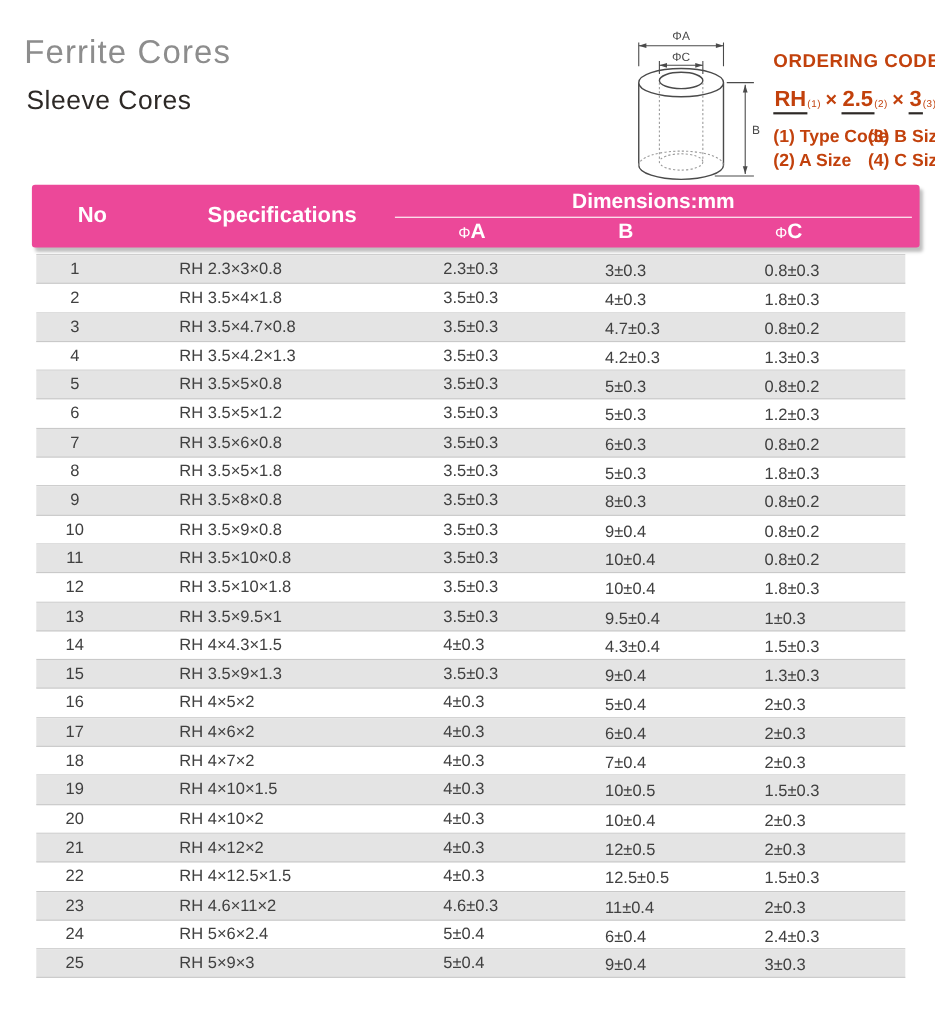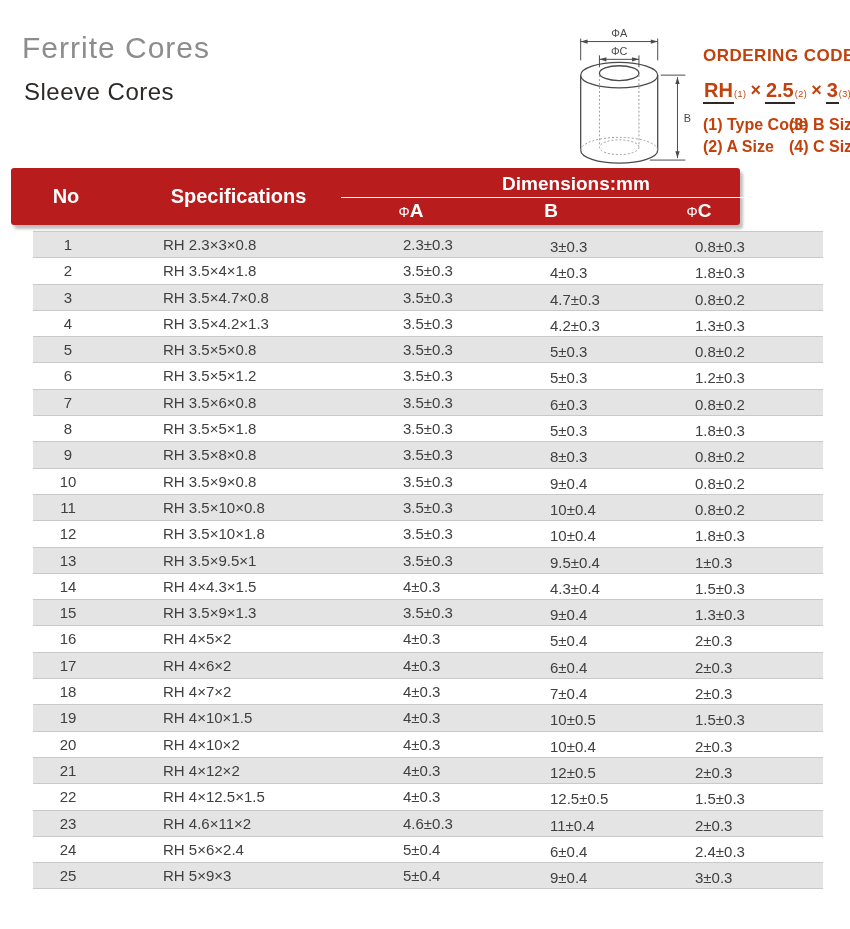--- a/index.html
+++ b/index.html
@@ -19,22 +19,22 @@
   .ordering-heading { font-size:17px; font-weight:bold; letter-spacing:0.5px; white-space:nowrap; }
   .code-line { display:flex; align-items:flex-start; margin-top:14px; }
   .code-part { display:flex; align-items:center; }
   .code-text { font-size:20px; font-weight:bold; line-height:20px; padding:0 1px 2px 1px; border-bottom:2px solid #2d2926; }
   .code-label { font-size:9px; margin-top:3px; letter-spacing:0.5px; }
   .code-x { font-size:18px; font-weight:bold; line-height:20px; margin:0 4px; }
   .legend { display:grid; grid-template-columns:86px auto; row-gap:4px; margin-top:12px; }
   .legend-item { font-size:16px; font-weight:bold; white-space:nowrap; }
   
   .thead {
-    position:absolute; left:11px; top:168px; width:729px; height:57px;
-    background:#b91c1c; border-radius:3px; color:#ffffff;
+    position:absolute; left:29px; top:168px; width:807px; height:57px;
+    background:#ec4899; border-radius:3px; color:#ffffff;
     box-shadow:3px 4px 3px rgba(0,0,0,0.25);
   }
   .th-no   { position:absolute; left:0;   top:0; width:110px; height:57px; line-height:57px; text-align:center; font-size:20px; font-weight:bold; }
   .th-spec { position:absolute; left:110px; top:0; width:235px; height:57px; line-height:57px; text-align:center; font-size:20px; font-weight:bold; }
   .th-dims { position:absolute; left:330px; top:3px; width:470px; text-align:center; font-size:19px; font-weight:bold; line-height:25px; }
   .th-line { position:absolute; left:330px; top:29px; width:470px; height:1px; background:#ffffff; }
   .th-sub  { position:absolute; top:31px; transform:translateX(-50%); font-size:19px; font-weight:bold; line-height:24px; white-space:nowrap; }
   .th-sub .phi { font-size:14px; font-weight:normal; }
   .th-sub-a { left:400px; }
   .th-sub-b { left:540px; }

